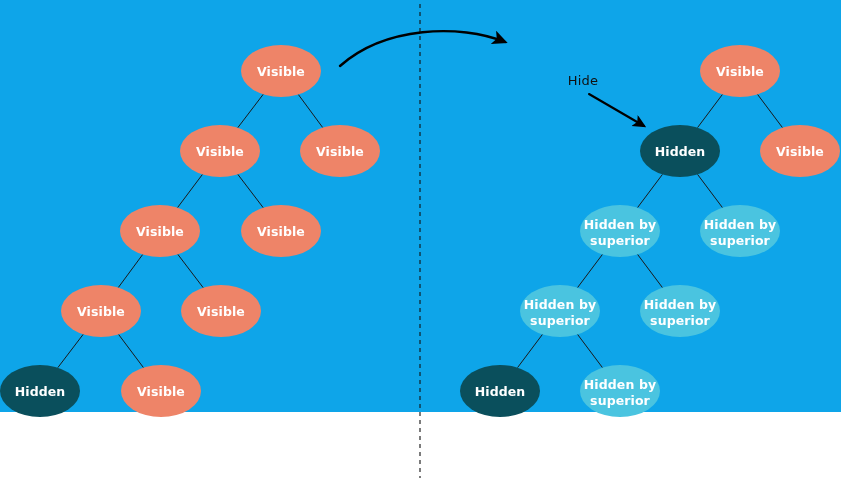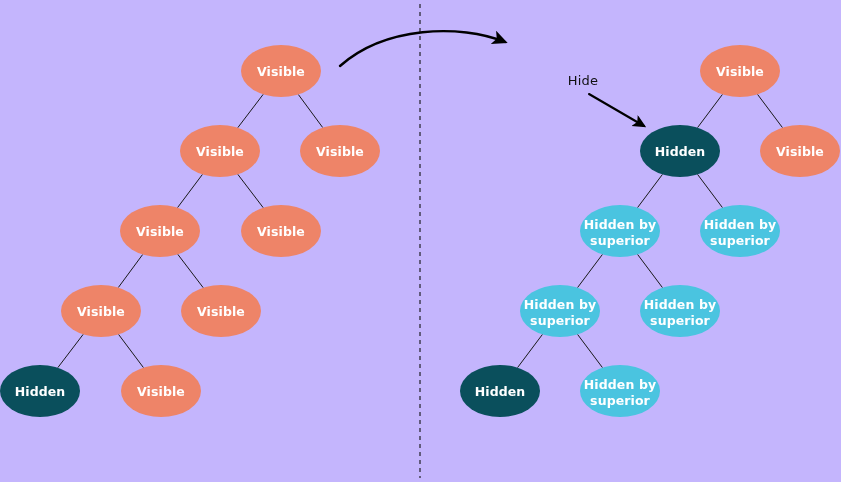--- a/index.html
+++ b/index.html
@@ -9,22 +9,22 @@
   }
   body {
     width: 841px;
     height: 482px;
     overflow: hidden;
     font-family: "DejaVu Sans", "Liberation Sans", sans-serif;
   }
   #diagram-root {
     position: relative;
     width: 841px;
-    height: 482px;
-    background: #c4b5fd;
+    height: 412px;
+    background: #0ea5e9;
   }
   #diagram-svg {
     position: absolute;
     top: 0;
     left: 0;
     width: 841px;
     height: 482px;
   }
   .node-label {
     font-size: 12.5px;

